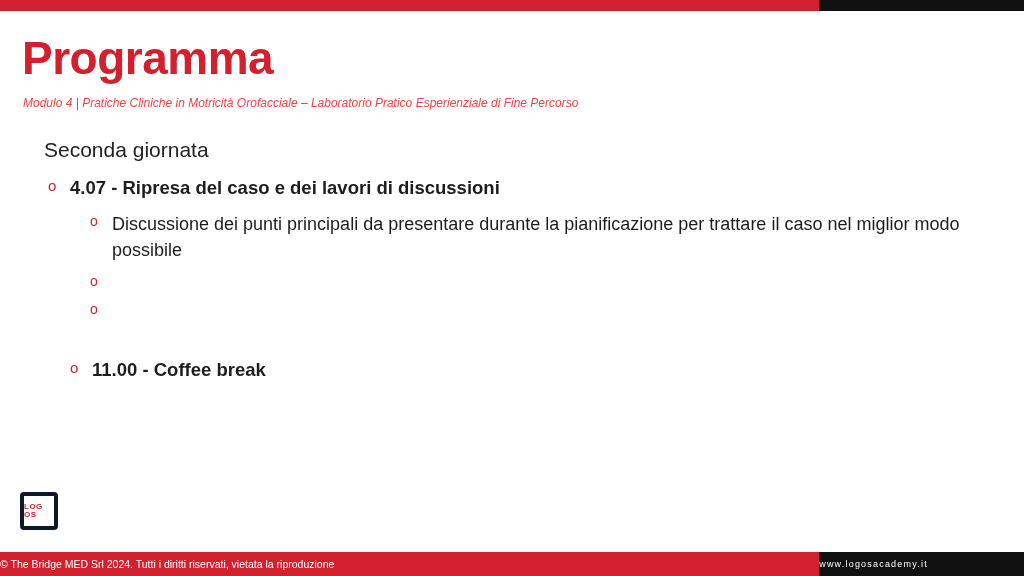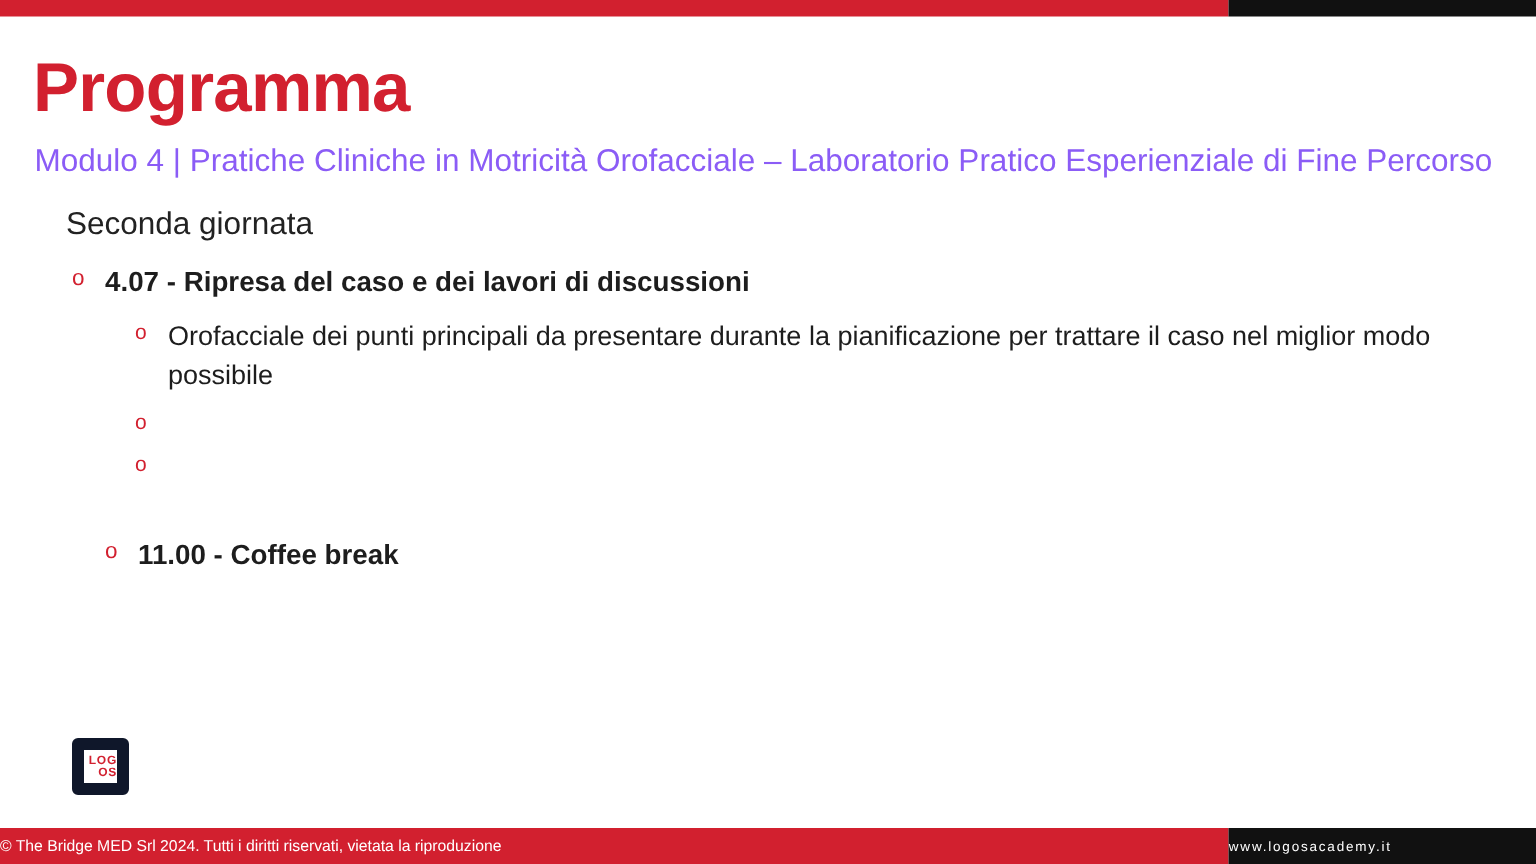--- a/index.html
+++ b/index.html
@@ -48,22 +48,23 @@
     font-size: 46px;
     font-weight: bold;
     color: #d2202f;
     letter-spacing: -0.5px;
     line-height: 1.05;
   }
   .subtitle {
     position: absolute;
     left: 23px;
     top: 96px;
-    font-size: 21px;
-    color: #8b5cf6;
+    font-size: 12px;
+    font-style: italic;
+    color: #ef4444;
     white-space: nowrap;
   }
 
   
   .body {
     position: absolute;
     left: 44px;
     top: 138px;
     width: 950px;
   }
@@ -121,28 +122,27 @@
     height: 30px;
   }
 
   
   .logo {
     position: absolute;
     left: 20px;
     bottom: 46px;
     width: 38px;
     height: 38px;
-    border: 8px solid #0f172a;
+    border: 4px solid #0f172a;
     border-radius: 4px;
     box-sizing: border-box;
     display: flex;
     flex-direction: column;
-    align-items: flex-end;
+    align-items: flex-start;
     justify-content: center;
-    margin-left: 28px;
   }
   .logo span {
     color: #d2202f;
     font-size: 8px;
     font-weight: bold;
     letter-spacing: 0.5px;
     line-height: 1.05;
   }
 
   
@@ -199,21 +199,21 @@
     <div class="day-heading">Seconda giornata</div>
 
     <div class="l1">
       <div class="marker">o</div>
       <div class="text">4.07 - Ripresa del caso e dei lavori di discussioni</div>
     </div>
 
     <div class="l2-group">
       <div class="l2">
         <div class="marker">o</div>
-        <div class="text">Orofacciale dei punti principali da presentare durante la pianificazione per trattare il caso nel miglior modo possibile</div>
+        <div class="text">Discussione dei punti principali da presentare durante la pianificazione per trattare il caso nel miglior modo possibile</div>
       </div>
       <div class="l2">
         <div class="marker">o</div>
       </div>
       <div class="l2">
         <div class="marker">o</div>
       </div>
     </div>
 
     <div class="spacer"></div>

